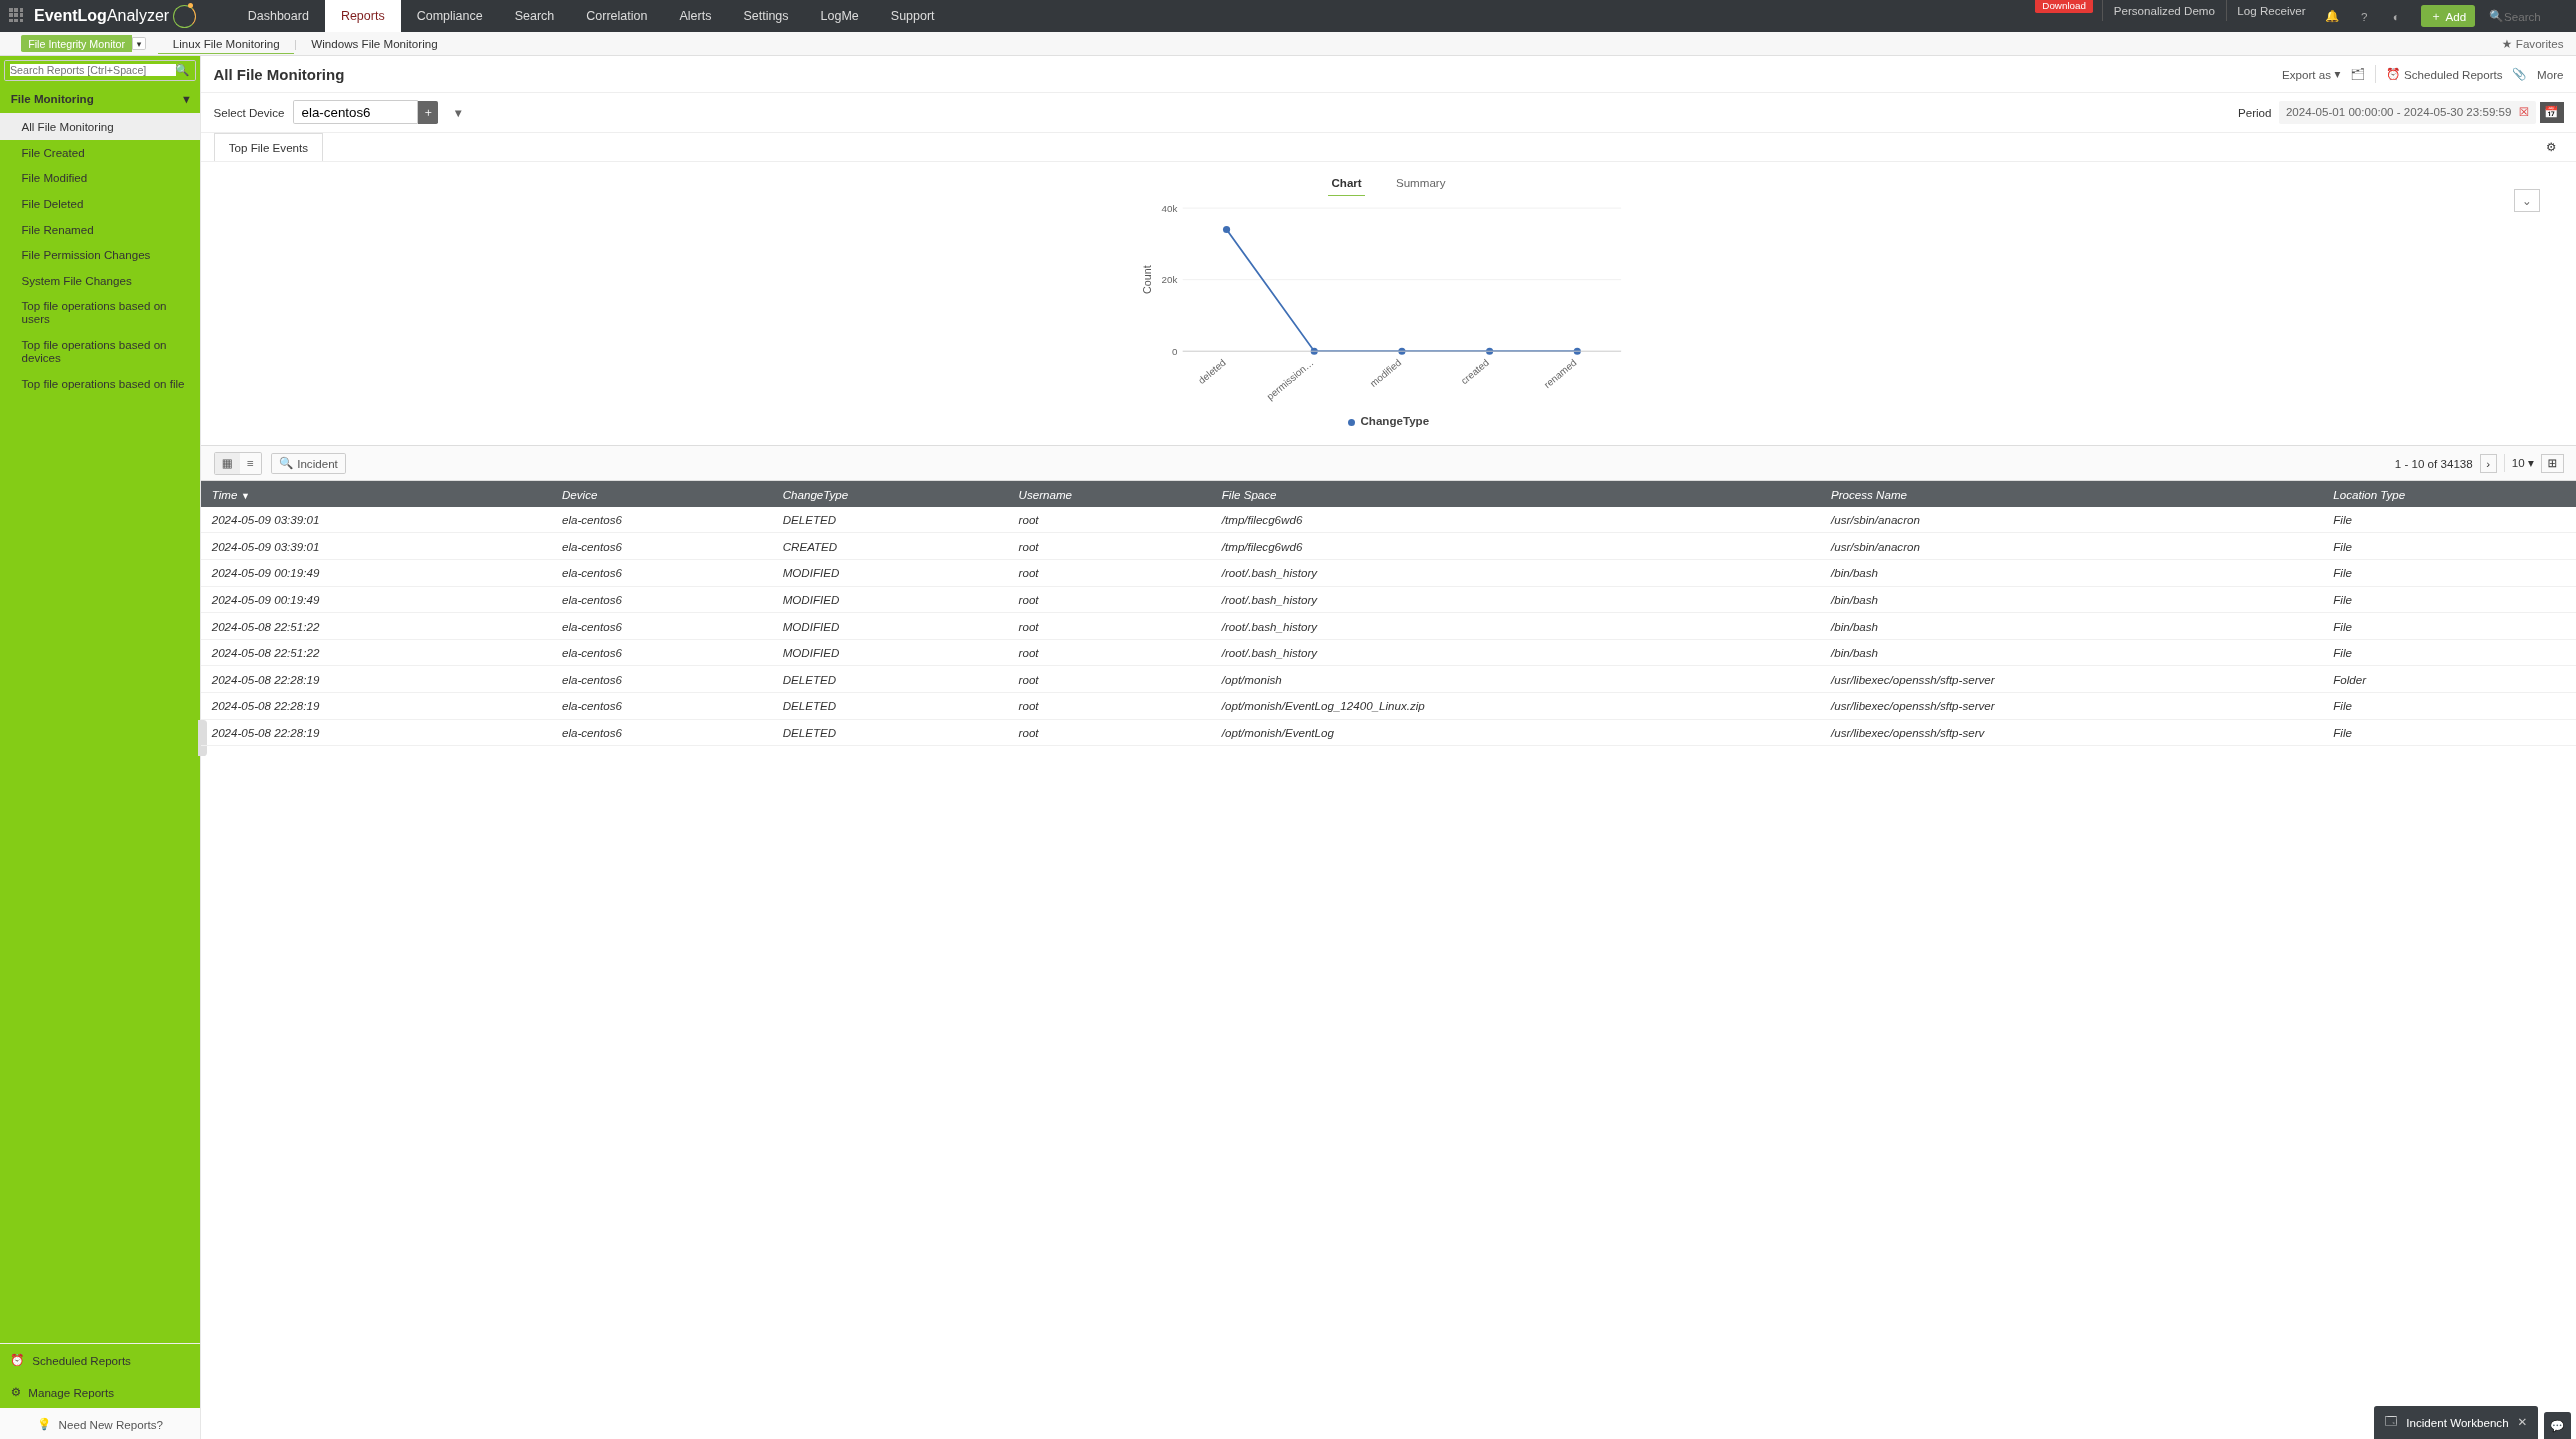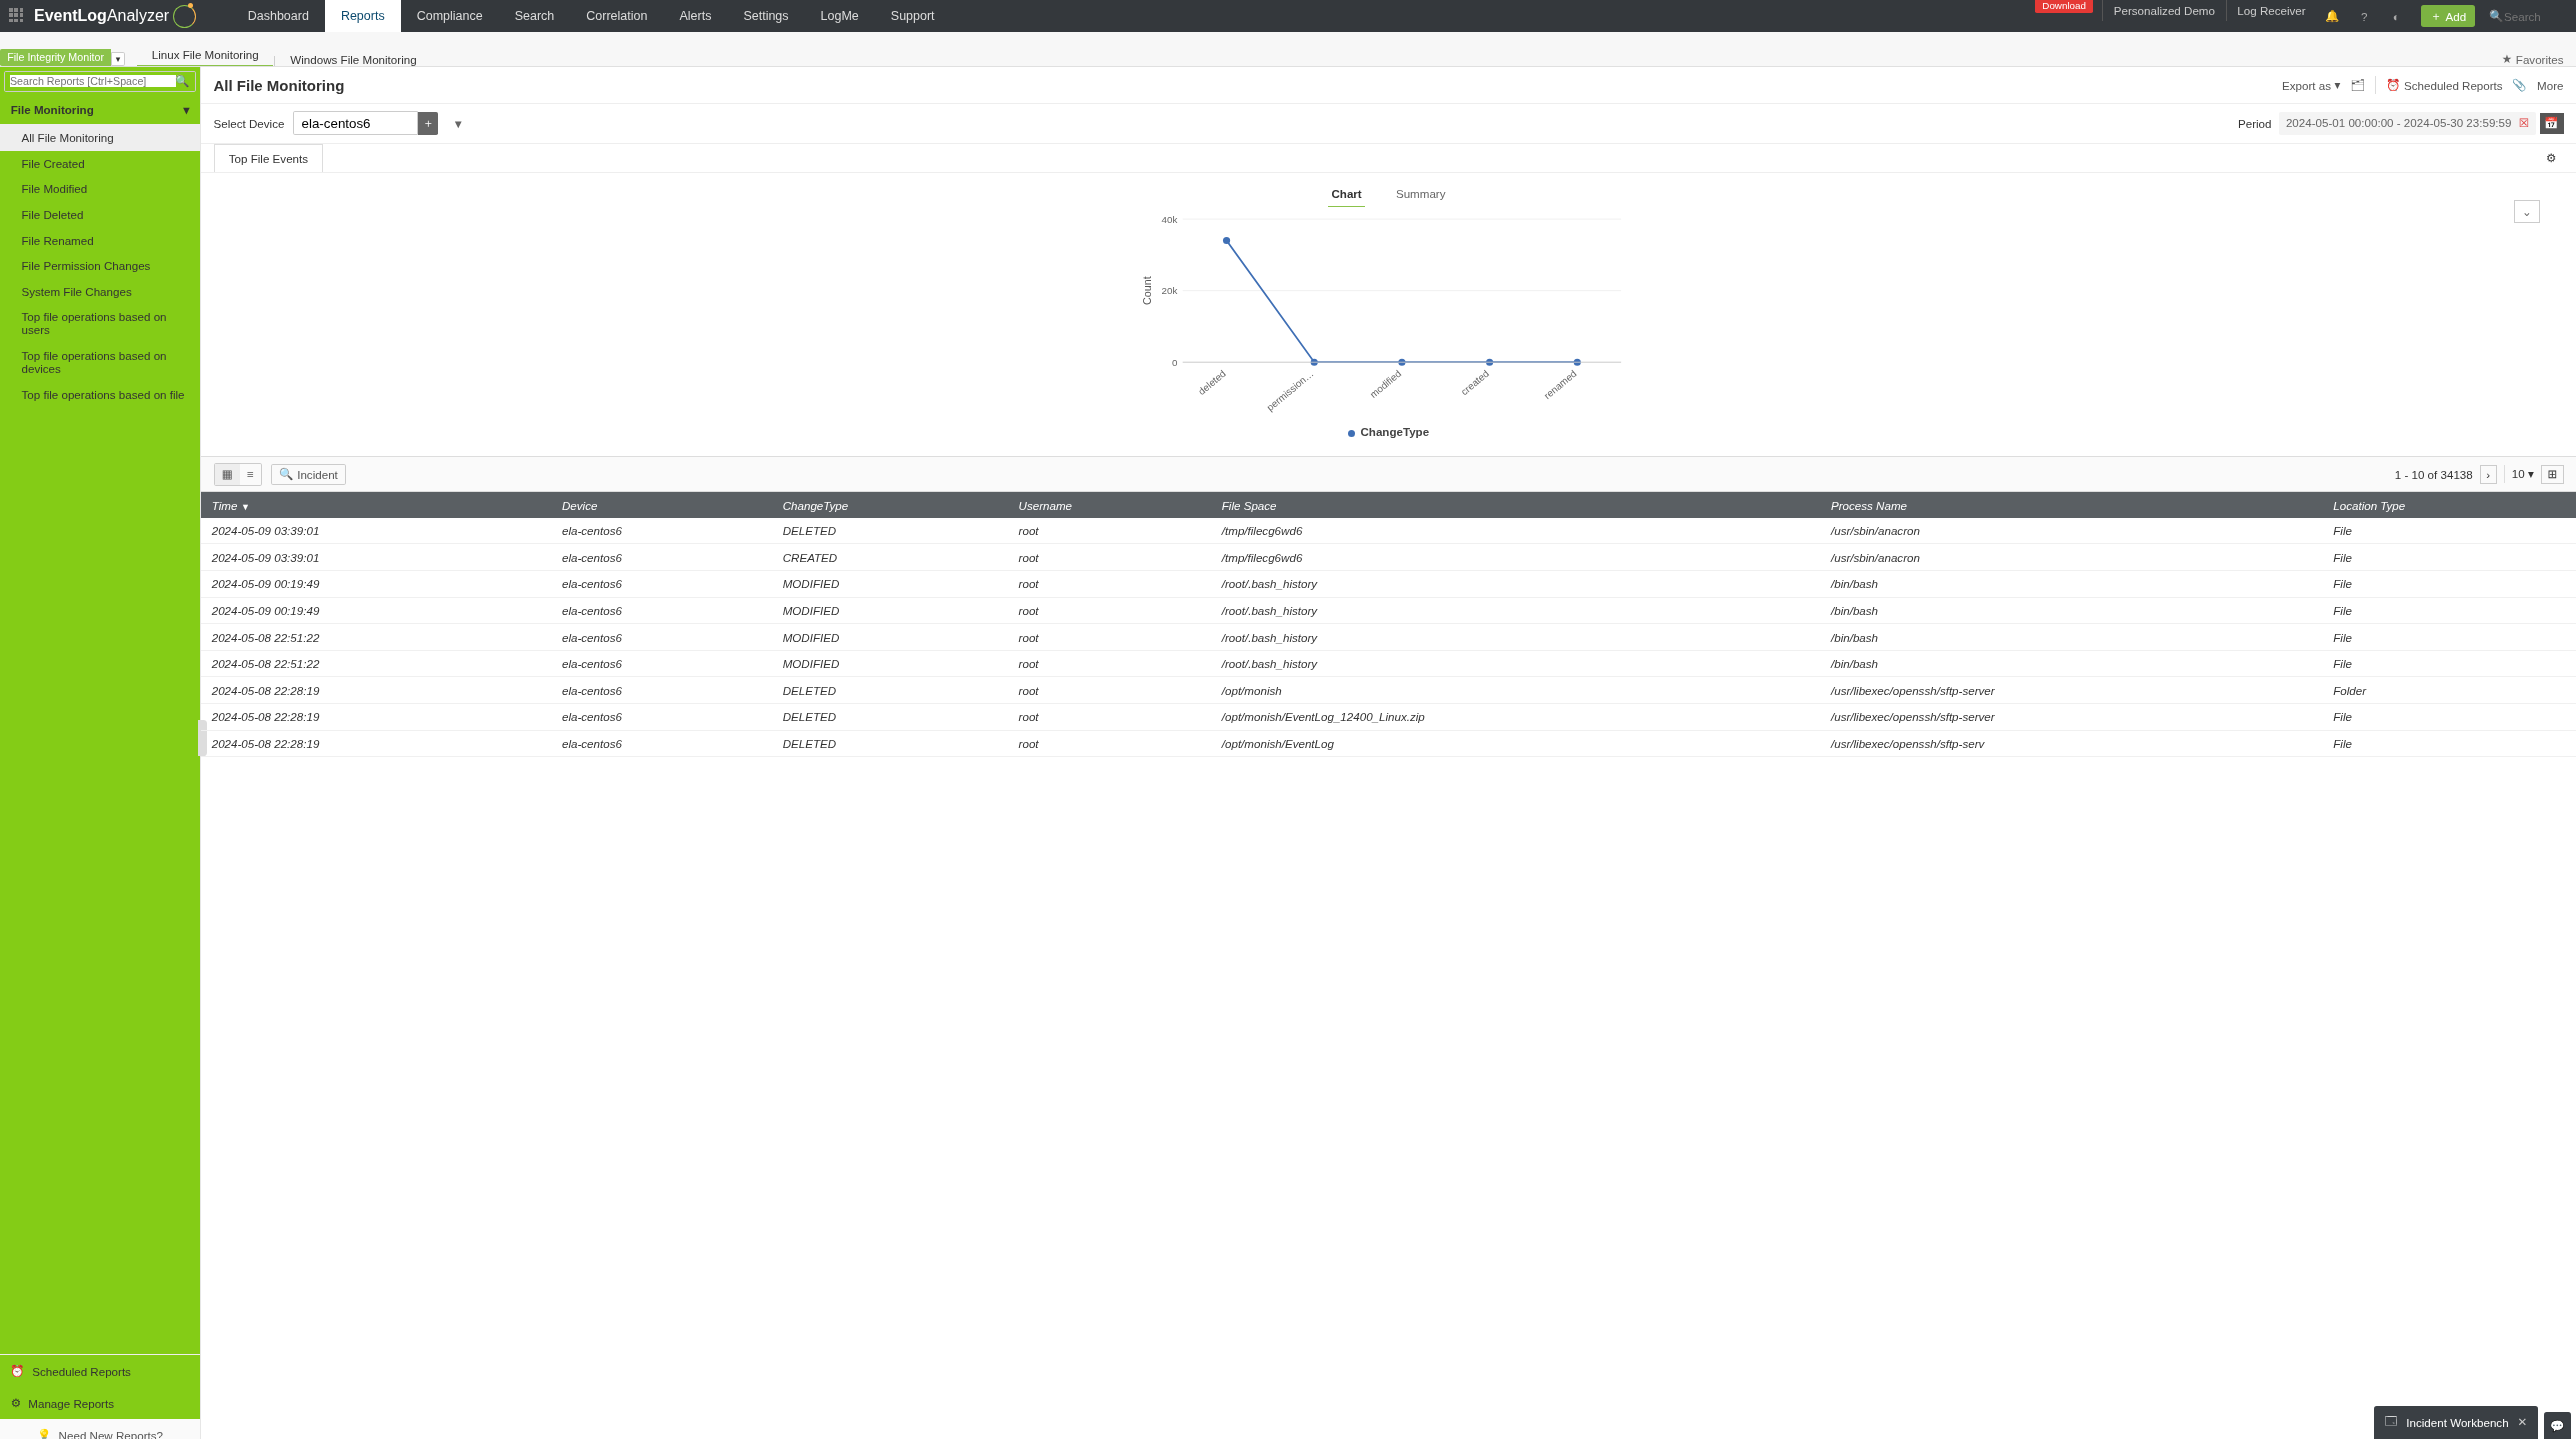--- a/index.html
+++ b/index.html
@@ -8,31 +8,31 @@
 
 .topbar { background:#34383c; height:32px; display:flex; align-items:center; color:#ddd; }
 .apps-icon { width:16px; height:16px; margin:0 9px; display:grid; grid-template-columns:repeat(3,3.6px); grid-template-rows:repeat(3,3.6px); gap:1.8px; cursor:pointer; }
 .apps-icon span { background:#888; }
 .logo { font-size:16px; color:#fff; font-weight:400; padding-right:9px; display:flex; align-items:center; }
 .logo b { font-weight:600; }
 .logo-swirl { width:23px; height:23px; border:1.8px solid #8bc34a; border-right-color:#ffb74d; border-radius:50%; margin-left:3.6px; position:relative; }
 .logo-swirl::after { content:""; position:absolute; width:5.4px; height:5.4px; background:#ffb74d; border-radius:50%; top:-2.7px; right:1.8px; }
 .topnav { display:flex; height:100%; margin-left:27px; }
 .topnav-item { padding:0 16px; display:flex; align-items:center; color:#ddd; cursor:pointer; font-size:12.5px; }
-.topnav-item.active { background:#fff; color:#0c4a6e; }
+.topnav-item.active { background:#fff; color:#7f1d1d; }
 .top-right { margin-left:auto; display:flex; align-items:center; height:100%; }
 .dl-btn { background:#e53935; color:#fff; padding:1.8px 7.2px; font-size:9.8px; border-radius:1.8px; margin-right:9px; position:relative; top:-10.7px; }
 .tr-link { padding:0 10.7px; color:#ccc; font-size:11.6px; cursor:pointer; border-left:0.9px solid #555; height:21.5px; display:flex; align-items:center; position:relative; top:-5.4px; }
 .tr-ico { width:32px; display:flex; align-items:center; justify-content:center; color:#aaa; cursor:pointer; height:100%; }
 .add-btn { background:#7cb342; color:#fff; padding:3.6px 9px; border-radius:2.7px; margin:0 9px; cursor:pointer; font-size:11.6px; display:flex; align-items:center; gap:3.6px; }
 .search-top { display:flex; align-items:center; padding:0 9px 0 5.4px; color:#aaa; }
 .search-top input { background:transparent; border:0; color:#ddd; outline:none; width:63px; font-size:11.6px; }
 
 
-.subbar { height:35px; background:#f7f7f7; border-bottom:0.9px solid #e0e0e0; display:flex; align-items:flex-end; padding-left:0; font-size:11.6px; }
+.subbar { height:24px; background:#f7f7f7; border-bottom:0.9px solid #e0e0e0; display:flex; align-items:center; padding-left:21px; font-size:11.6px; }
 .fim-tag { background:#8bc34a; color:#fff; padding:2.7px 7.2px; font-size:10.7px; border-radius:1.8px 0 0 1.8px; }
 .fim-dd { background:#fff; border:0.9px solid #ccc; padding:0.9px 3.6px; border-radius:0 1.8px 1.8px 0; cursor:pointer; font-size:9px; }
 .sub-link { padding:0 14.3px; color:#333; cursor:pointer; }
 .sub-link.active { color:#333; border-bottom:1.8px solid #8bc34a; padding-bottom:3.6px; padding-top:3.6px; }
 .sub-div { color:#ccc; }
 .fav { margin-left:auto; margin-right:12.5px; color:#666; display:flex; align-items:center; gap:3.6px; cursor:pointer; }
 
 
 .main { display:flex; height:calc(100vh - 55px); }
 .left { width:201px; border-right:0.9px solid #e6e6e6; display:flex; flex-direction:column; background:#84cc16; }

